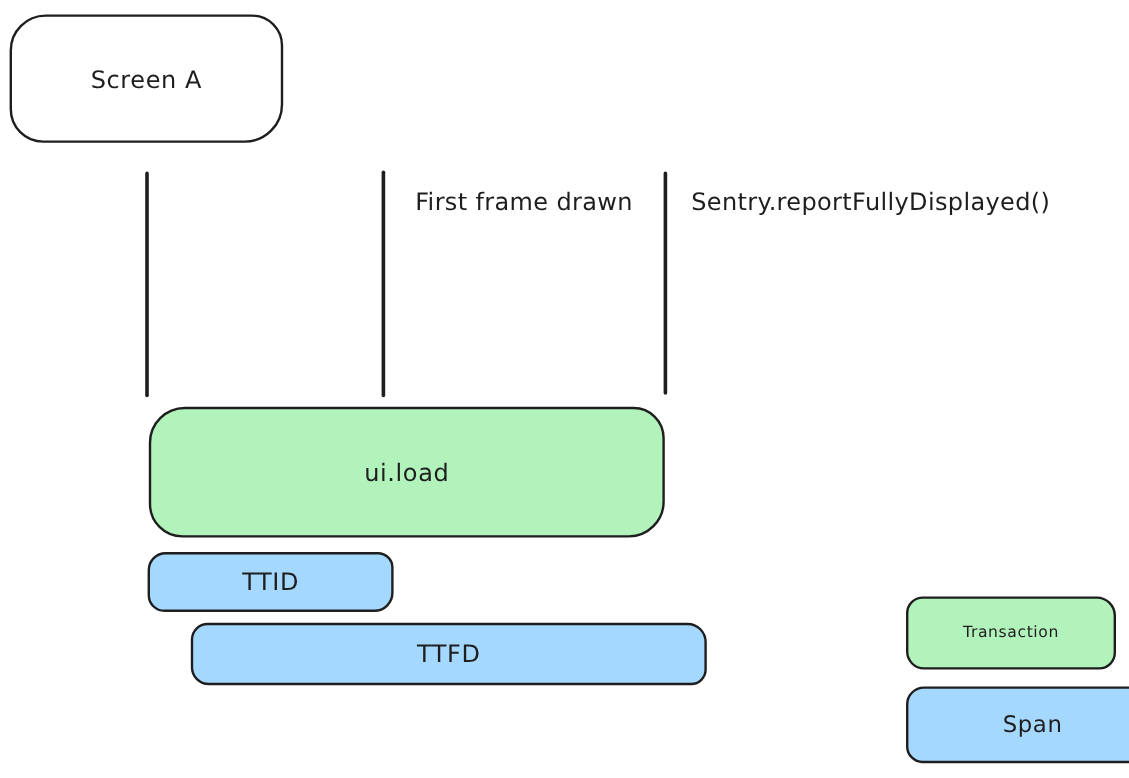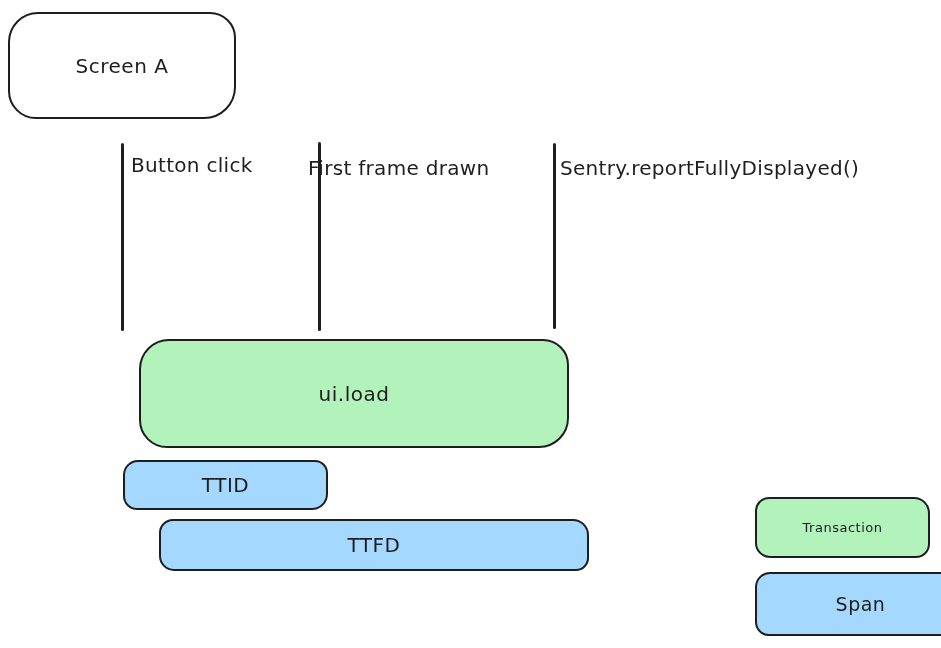--- a/index.html
+++ b/index.html
@@ -45,31 +45,31 @@
   .line-1 { left: 121px; top: 143px; height: 188px; }
   .line-2 { left: 318px; top: 142px; height: 189px; }
   .line-3 { left: 553px; top: 143px; height: 186px; }
   .marker-label {
     position: absolute;
     font-size: 20px;
     letter-spacing: 0.3px;
     white-space: nowrap;
   }
   .mlabel-1 { left: 131px; top: 153px; }
-  .mlabel-2 { left: 308px; top: 156px; }
-  .mlabel-3 { left: 560px; top: 156px; text-align: right; }
+  .mlabel-2 { left: 346px; top: 156px; }
+  .mlabel-3 { left: 576px; top: 156px; text-align: right; }
   
   .bar-transaction {
     background: #b2f2bb;
   }
   .bar-span {
     background: #a5d8ff;
   }
   .bar-uiload {
-    left: 139px; top: 339px; width: 430px; height: 109px;
+    left: 124px; top: 339px; width: 430px; height: 109px;
     border-radius: 30px 26px 30px 28px;
   }
   .bar-ttid {
     left: 123px; top: 460px; width: 205px; height: 50px;
     border-radius: 15px 13px 16px 14px;
   }
   .bar-ttfd {
     left: 123px; top: 519px; width: 430px; height: 52px;
     border-radius: 14px 16px 13px 15px;
     margin-left: 36px;
@@ -92,21 +92,20 @@
 <div class="canvas">
 
   <div class="box screen-a">
     <span class="label-inner">Screen A</span>
   </div>
 
   <div class="marker-line line-1"></div>
   <div class="marker-line line-2"></div>
   <div class="marker-line line-3"></div>
 
-  <div class="marker-label mlabel-1">Button click</div>
   <div class="marker-label mlabel-2">First frame drawn</div>
   <div class="marker-label mlabel-3">Sentry.reportFullyDisplayed()</div>
 
   <div class="box bar-transaction bar-uiload">
     <span>ui.load</span>
   </div>
   <div class="box bar-span bar-ttid">
     <span>TTID</span>
   </div>
   <div class="box bar-span bar-ttfd">

